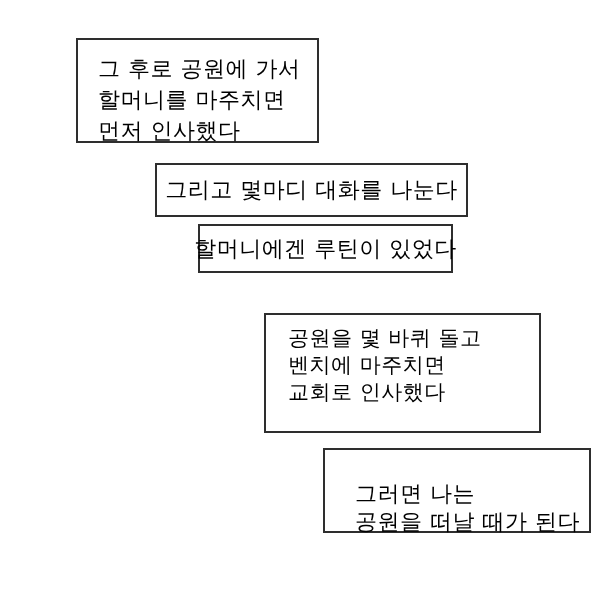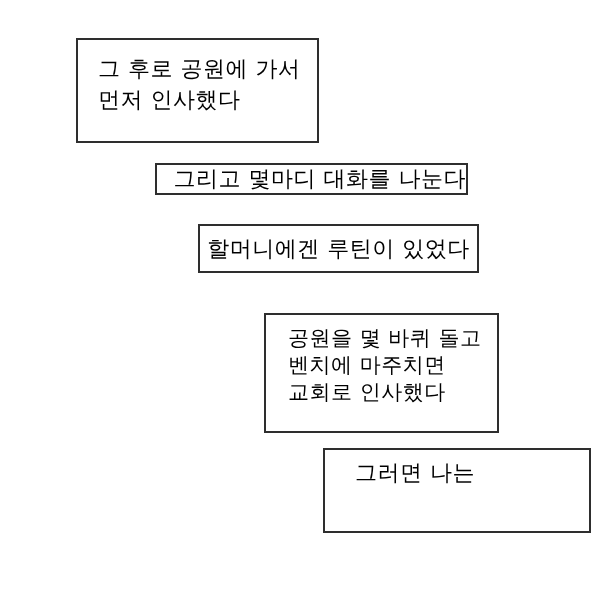--- a/index.html
+++ b/index.html
@@ -31,63 +31,65 @@
     display: block;
   }
   
   #box1 {
     left: 36px; top: 38px; width: 243px; height: 105px;
     padding: 13px 10px 0 20px;
     line-height: 31px;
   }
   
   #box2 {
-    left: 115px; top: 163px; width: 313px; height: 32px;
-    display: flex; align-items: center; justify-content: flex-end;
+    left: 115px; top: 163px; width: 313px; height: 54px;
+    display: flex; align-items: center; justify-content: center;
   }
   
   #box3 {
-    left: 158px; top: 224px; width: 281px; height: 49px;
+    left: 158px; top: 224px; width: 255px; height: 49px;
     display: flex; align-items: center; justify-content: center;
   }
   
   #box4 {
-    left: 224px; top: 313px; width: 235px; height: 120px;
+    left: 224px; top: 313px; width: 277px; height: 120px;
     padding: 10px 8px 17px 22px;
     line-height: 27px;
     font-size: 21px;
   }
   
   #box5 {
     left: 283px; top: 448px; width: 268px; height: 85px;
-    padding: 9px 8px 0 30px;
+    padding: 30px 8px 0 30px;
     line-height: 28px;
   }
 </style>
 </head>
 <body>
 
 <div id="canvas">
 
   <div id="box1" class="caption-box">
     <span class="line">그 후로 공원에 가서</span>
+    <span class="line">할머니를 마주치면</span>
     <span class="line">먼저 인사했다</span>
   </div>
 
   <div id="box2" class="caption-box">
     <span class="line">그리고 몇마디 대화를 나눈다</span>
   </div>
 
   <div id="box3" class="caption-box">
     <span class="line">할머니에겐 루틴이 있었다</span>
   </div>
 
   <div id="box4" class="caption-box">
     <span class="line">공원을 몇 바퀴 돌고</span>
     <span class="line">벤치에 마주치면</span>
     <span class="line">교회로 인사했다</span>
   </div>
 
   <div id="box5" class="caption-box">
     <span class="line">그러면 나는</span>
+    <span class="line">공원을 떠날 때가 된다</span>
   </div>
 
 </div>
 
 </body></html>

